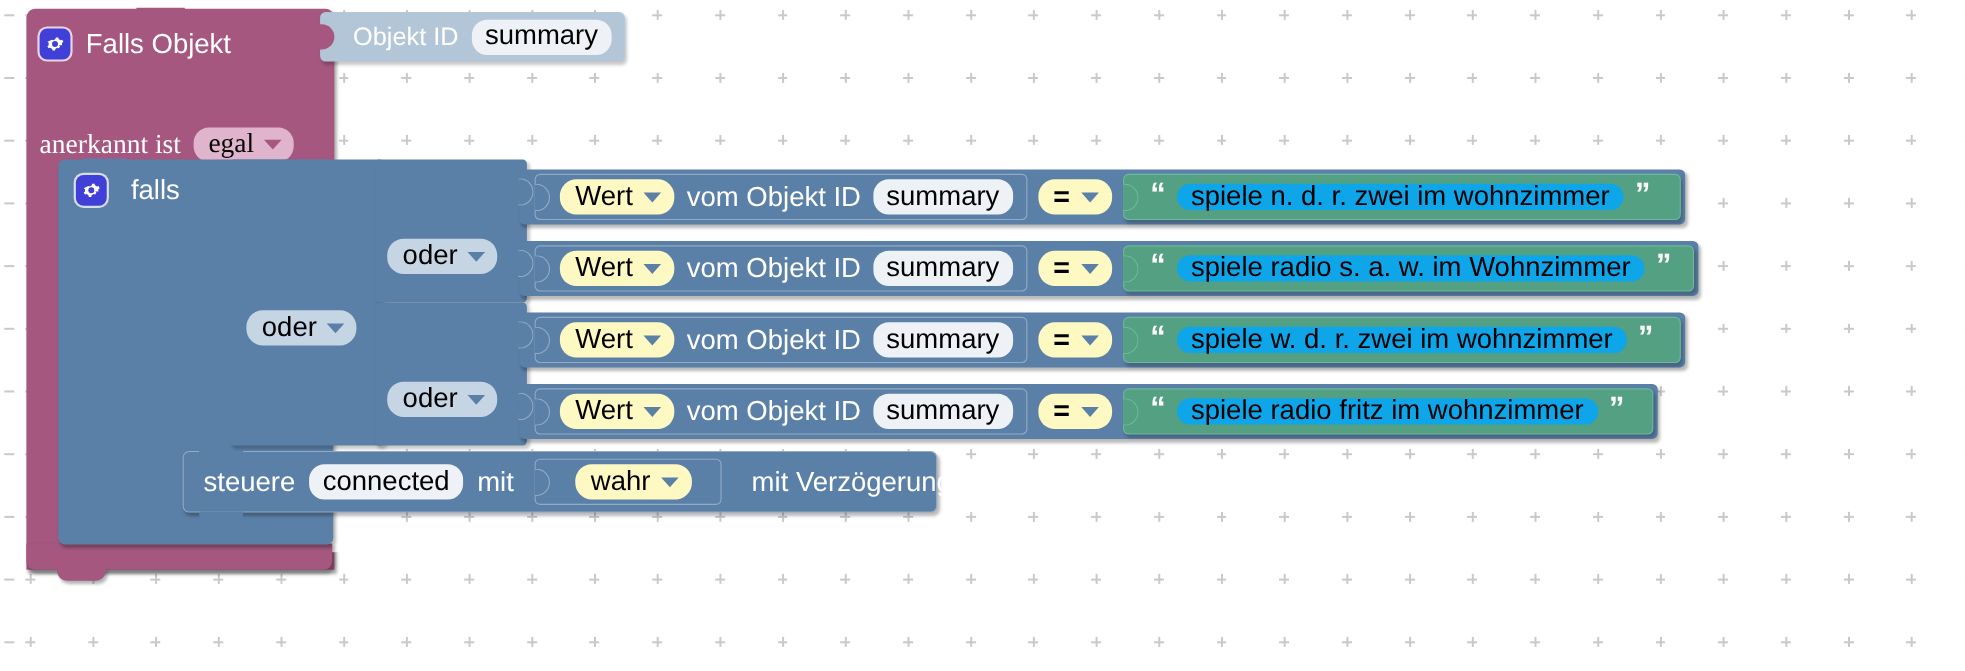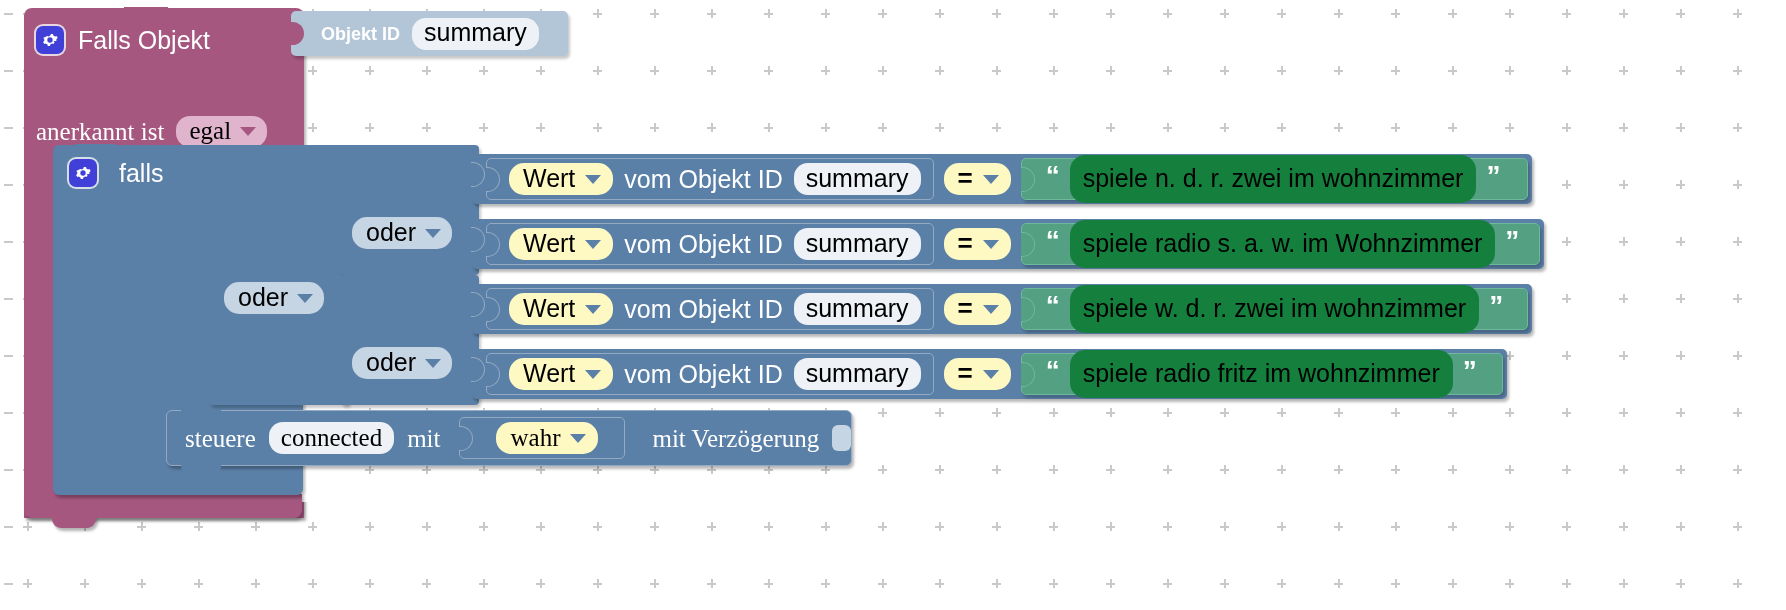--- a/index.html
+++ b/index.html
@@ -87,21 +87,21 @@
     border-top:9px solid #5b80a8;margin-top:2px;
   }
 
   
   .lightblue{
     left:291px;top:11px;width:277px;height:45px;
     background:#b3c6d7;border-radius:5px;
     box-shadow:2px 3px 3px rgba(0,0,0,.22);
     display:flex;align-items:center;padding-left:30px;gap:12px;
   }
-  .lightblue .txt{font-size:18px;font-weight:bold;}
+  .lightblue .txt{font-size:23px;}
   .plug-notch{
     position:absolute;left:-1px;top:11px;width:14px;height:23px;
     background:#a5577f;border-radius:0 13px 13px 0;
   }
   .inputbox{
     background:#eef2f6;border-radius:14px;padding:4px 12px 6px;height:32px;
     display:inline-flex;align-items:center;box-sizing:border-box;
   }
   .inputbox .txt-dark{font-size:25px;}
 
@@ -160,31 +160,31 @@
   
   .strblk{
     position:relative;background:#53a083;border-radius:5px;height:42px;
     display:flex;align-items:center;gap:10px;padding:0 12px 0 24px;
     box-sizing:border-box;border:1px solid #6fb89c;
     box-shadow:2px 3px 3px rgba(0,0,0,.22);
   }
   .strblk .socket{background:#53a083;border-color:#6fb89c;}
   .quote{color:#ffffff;font-size:28px;font-weight:bold;line-height:1;transform:translateY(-3px);}
   .strfield{
-    background:#15803d;border-radius:15px;padding:3px 13px 5px;height:48px;
+    background:#0ea5e9;border-radius:15px;padding:3px 13px 5px;height:24px;
     display:inline-flex;align-items:center;box-sizing:border-box;
   }
   .strfield .txt-dark{font-size:25px;}
 
   
   .stmt{
     position:absolute;left:166px;top:410px;width:686px;height:56px;
     background:#5b80a8;border:1px solid #93aac2;border-radius:6px;
     box-shadow:2px 3px 3px rgba(0,0,0,.28);
-    display:flex;align-items:center;gap:13px;padding-left:18px;box-sizing:border-box;font-family:Liberation Serif, serif;
+    display:flex;align-items:center;gap:13px;padding-left:18px;box-sizing:border-box;
   }
   .stmt .txt{font-size:25px;}
   .stmt-notch{
     position:absolute;left:14px;top:-1px;width:40px;height:10px;
     background:#5b80a8;border-radius:0 0 9px 9px;
   }
   .stmt-notch-b{
     position:absolute;left:14px;top:54px;width:40px;height:11px;
     background:#5b80a8;border-radius:0 0 9px 9px;
   }

